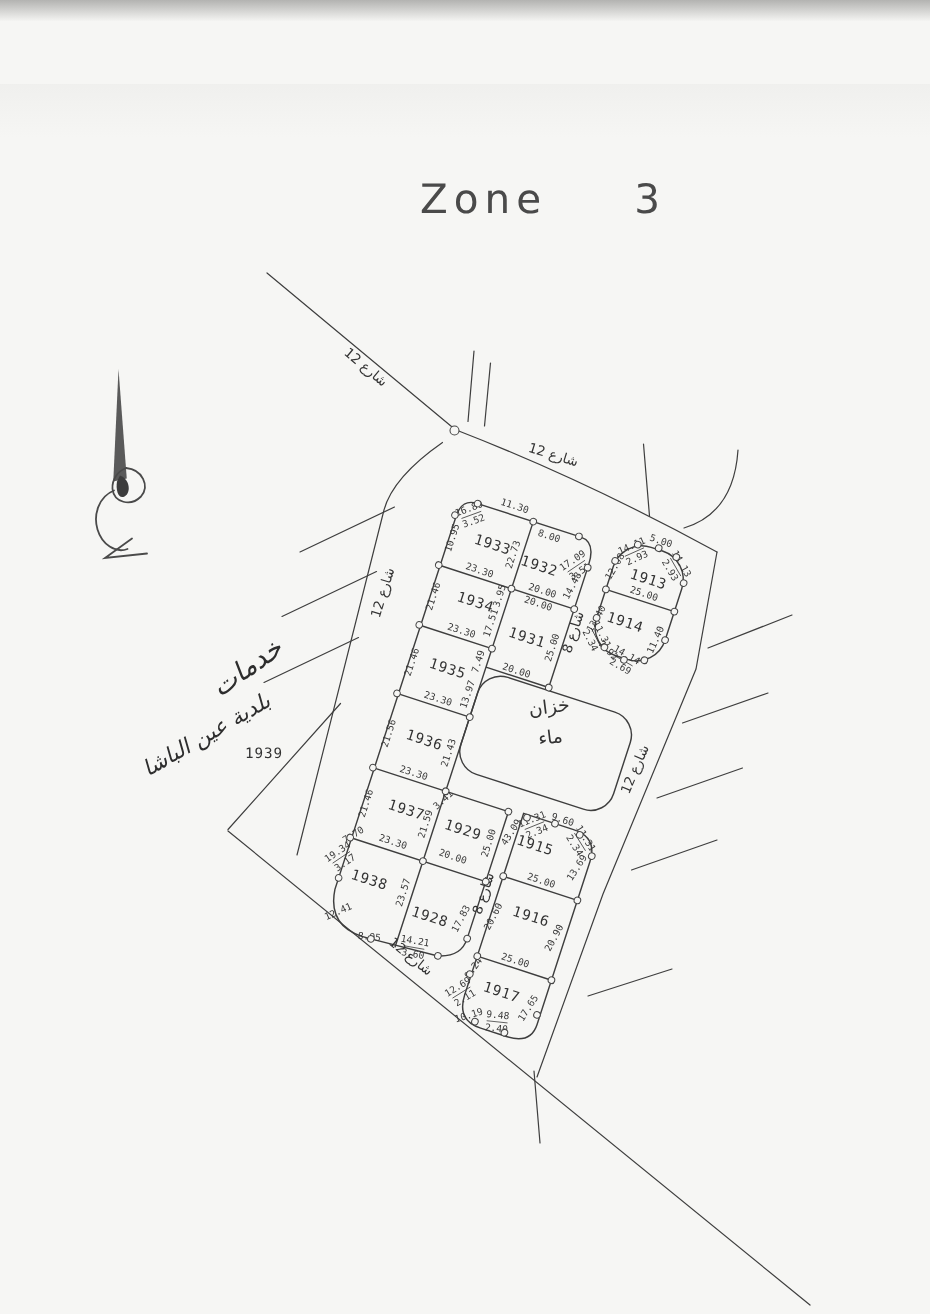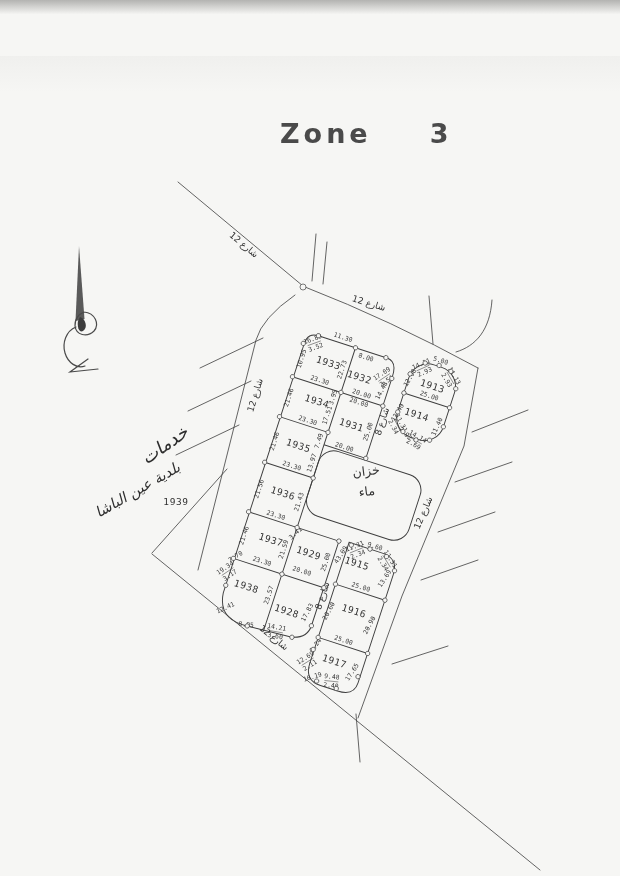--- a/index.html
+++ b/index.html
@@ -3,21 +3,21 @@
 <meta charset="utf-8">
 <style>
   html,body{margin:0;padding:0;background:#e9e9e7;}
   .page{position:relative;width:620px;height:876px;background:#f6f6f4;overflow:hidden;
         font-family:"DejaVu Sans",sans-serif;}
   .shadow-top{position:absolute;top:0;left:0;right:0;height:14px;
         background:linear-gradient(#b3b3b1,#f4f4f2);pointer-events:none;}
   .band{position:absolute;top:56px;left:0;right:0;height:36px;
         background:linear-gradient(#ededeb,#f6f6f4);opacity:.7;pointer-events:none;}
   .title{position:absolute;top:118px;left:280px;display:inline-flex;gap:58px;
-         font-family:"DejaVu Sans",sans-serif;font-weight:700;font-size:27px;
+         font-family:"DejaVu Sans",sans-serif;font-weight:400;font-size:27px;
          color:#4a4a4a;letter-spacing:4px;}
   svg.plan{position:absolute;left:0;top:0;}
   .road,.parcel{fill:none;stroke:#3e3e3e;stroke-width:.8;stroke-linecap:round;}
   .parcel{stroke-width:.95;}
   .pt{fill:#f6f6f4;stroke:#454545;stroke-width:.7;}
   .pl{font-family:"DejaVu Sans Mono",monospace;font-size:9.5px;fill:#333;letter-spacing:.6px;}
   .dm,.frac text{font-family:"DejaVu Sans Mono",monospace;font-size:6.4px;fill:#3a3a3a;}
   .fline{stroke:#3a3a3a;stroke-width:.5;}
   .st{font-family:"DejaVu Sans",sans-serif;font-size:9px;fill:#333;letter-spacing:1.5px;}
   .tk{font-family:"DejaVu Sans",sans-serif;font-size:12.5px;fill:#333;}

